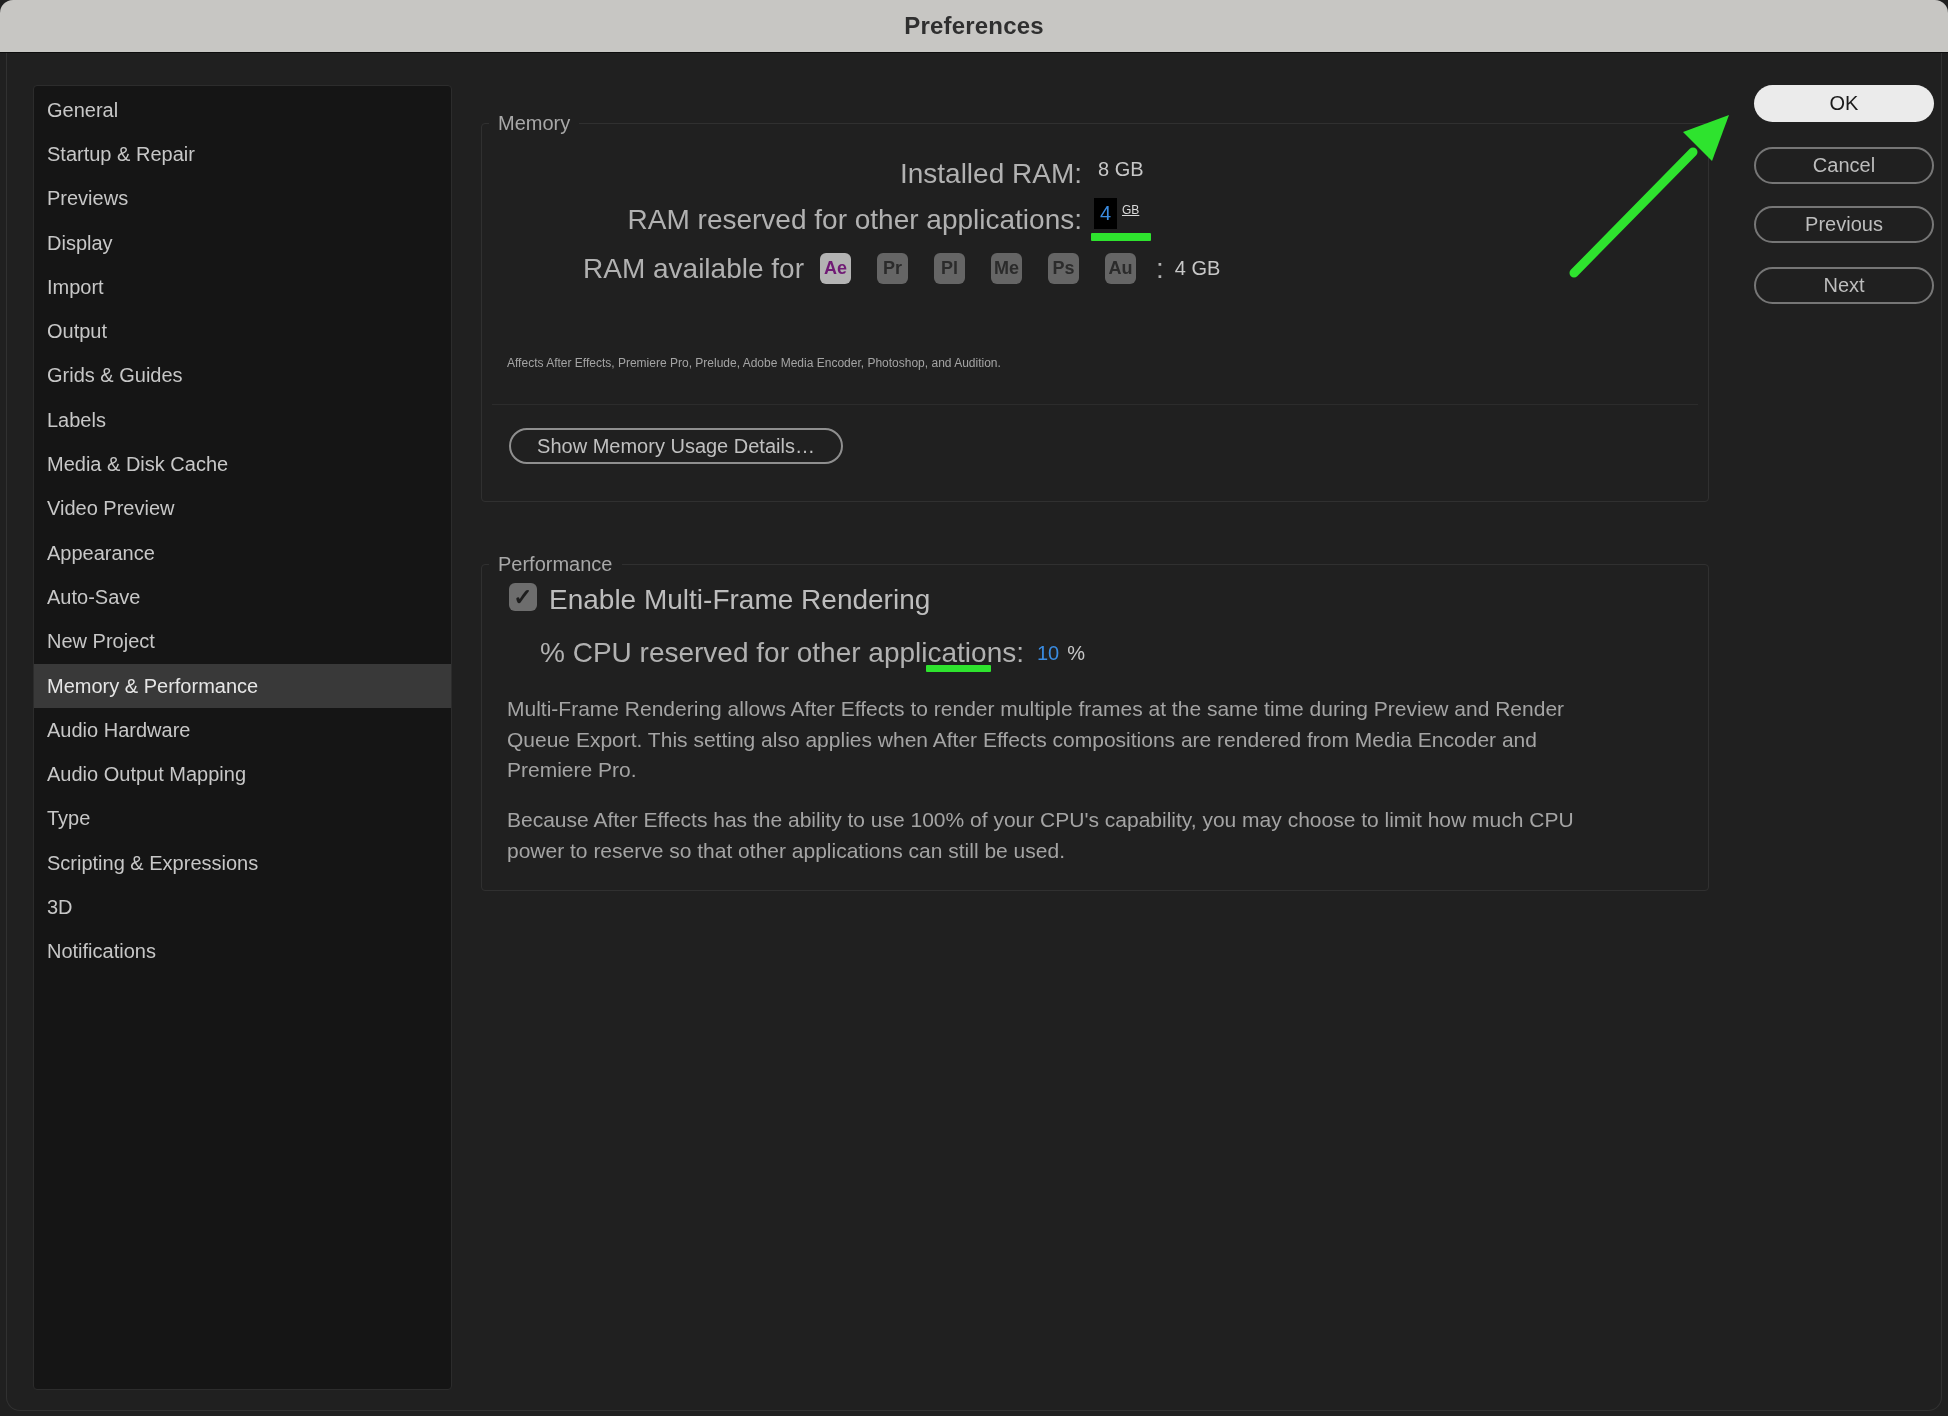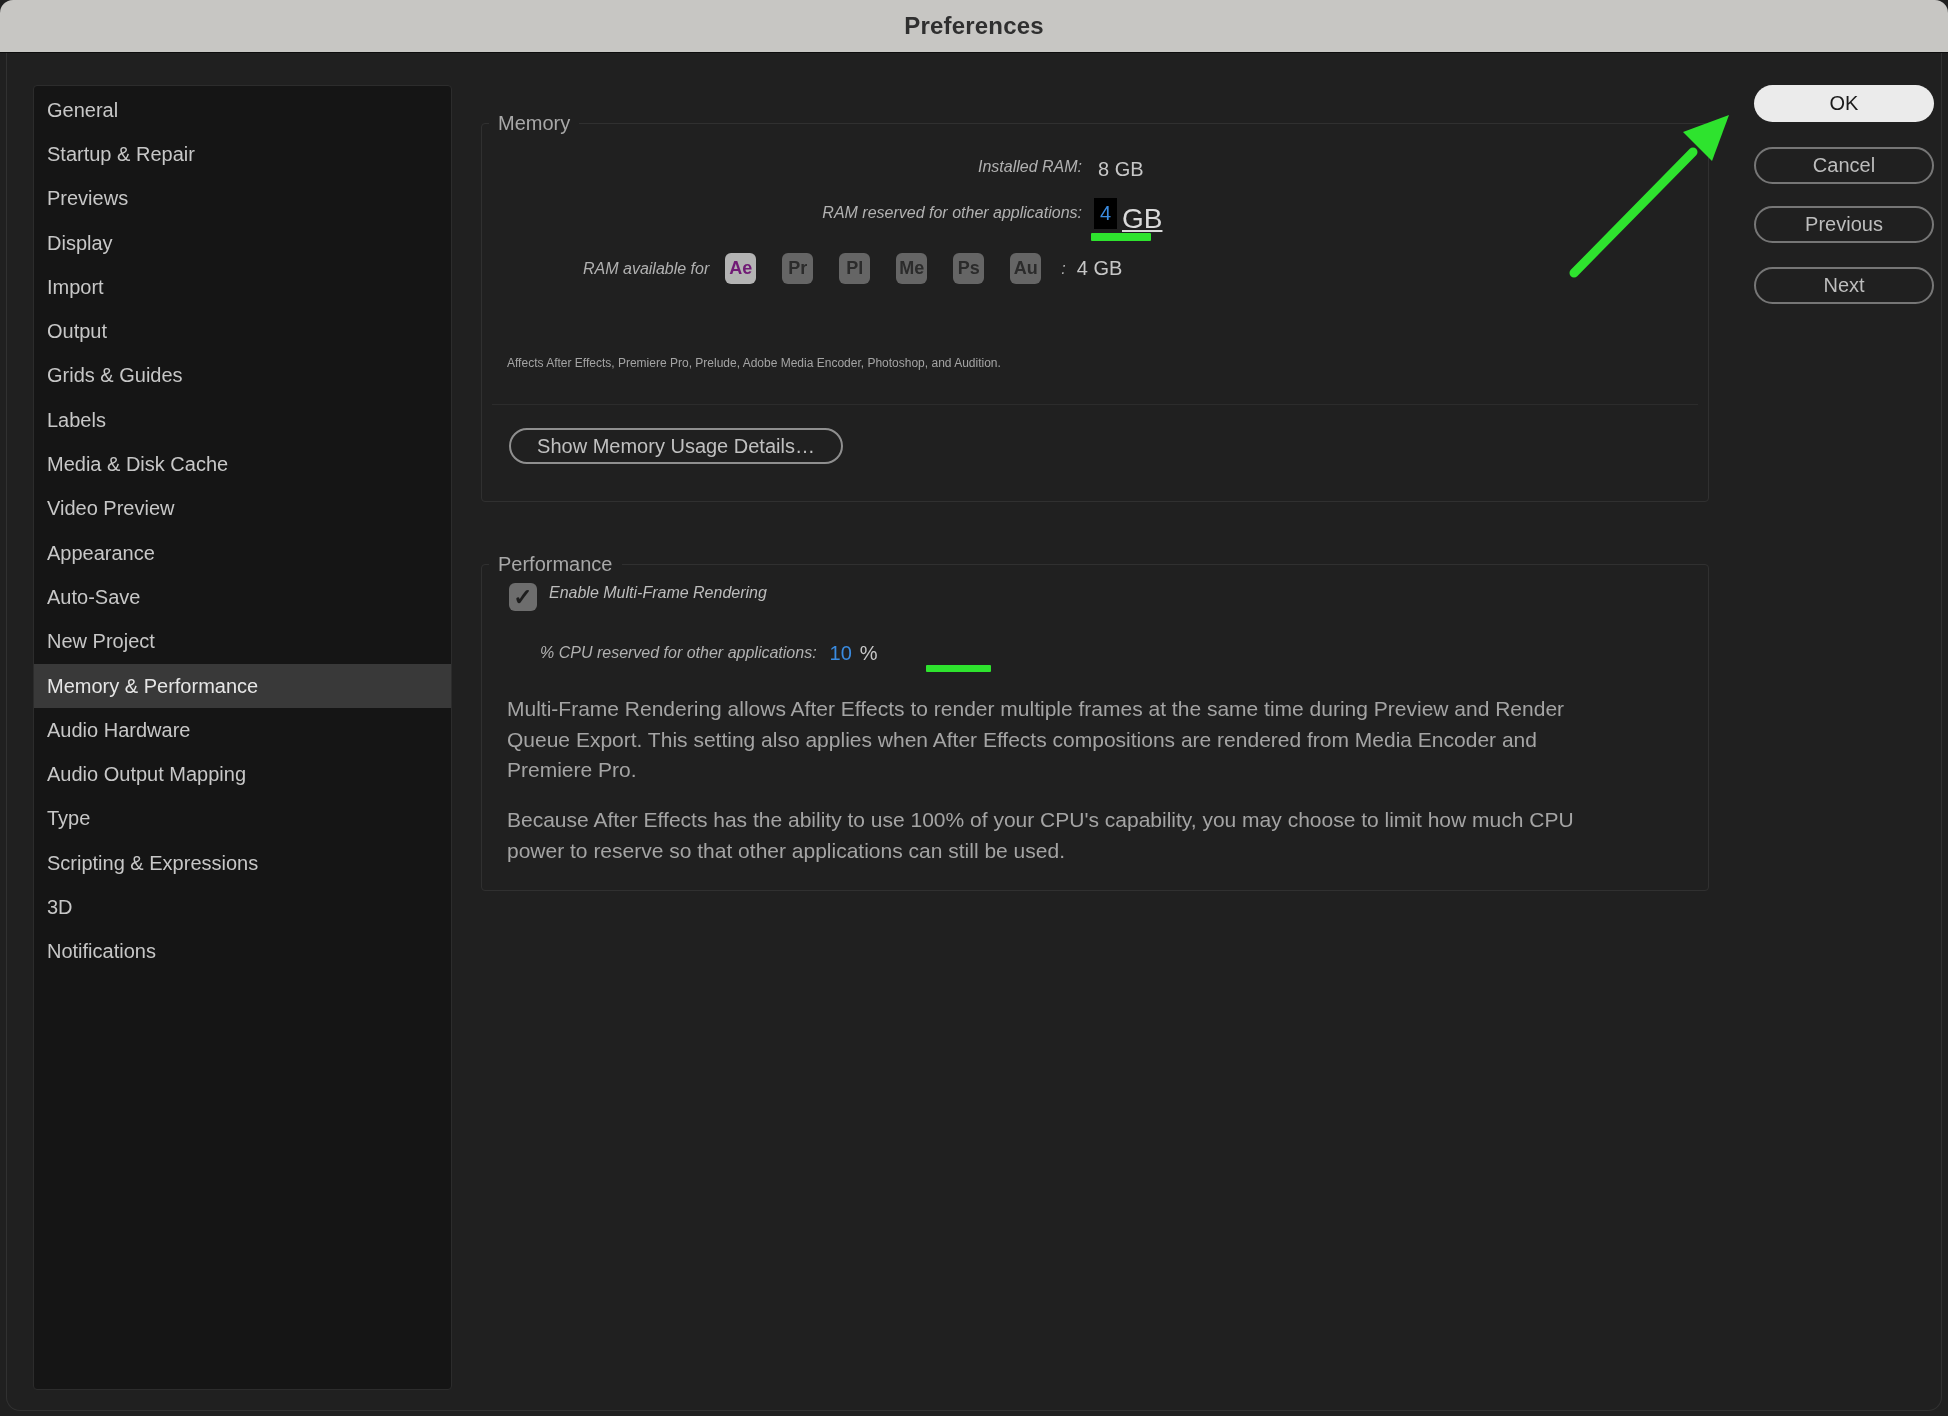--- a/index.html
+++ b/index.html
@@ -33,28 +33,28 @@
     font-size:20px;color:#c7c7c7;cursor:default;white-space:nowrap;
   }
   .side-item.selected{background:#393939;color:#e6e6e6;}
   
   .groupbox{position:absolute;border:1px solid #303030;border-radius:4px;}
   .groupbox-label{
     position:absolute;background:#202020;padding:0 9px;font-size:20px;color:#a8a8a8;
     line-height:26px;white-space:nowrap;
   }
   
-  .r-label{position:absolute;font-size:16px;color:#b1b1b1;white-space:nowrap;font-style:italic;}
+  .r-label{position:absolute;font-size:28px;color:#b1b1b1;white-space:nowrap;}
   .r-label.right{text-align:right;}
   .r-value{position:absolute;font-size:20px;color:#c7c7c7;white-space:nowrap;}
   .field-black{
     position:absolute;background:#000;color:#3a8be0;font-size:20px;
     width:23px;height:31px;display:flex;align-items:center;justify-content:center;
   }
-  .unit-bright{position:absolute;font-size:28px;color:#dadada;white-space:nowrap;text-decoration:underline;}
+  .unit-bright{position:absolute;font-size:12px;color:#dadada;white-space:nowrap;text-decoration:underline;}
   .green-bar{position:absolute;background:#2ee32e;border-radius:1px;}
   .ram-row{position:absolute;display:flex;align-items:center;}
   .badge{
     width:31px;height:31px;border-radius:6px;background:#656565;color:#2b2b2b;
     font-size:18px;font-weight:700;display:flex;align-items:center;justify-content:center;
     margin-right:26px;flex:0 0 auto;
   }
   .badge-active{background:#b3b3b3;color:#701a75;}
   .para{position:absolute;color:#a4a4a4;}
   .sep{position:absolute;height:1px;background:#2c2c2c;}

